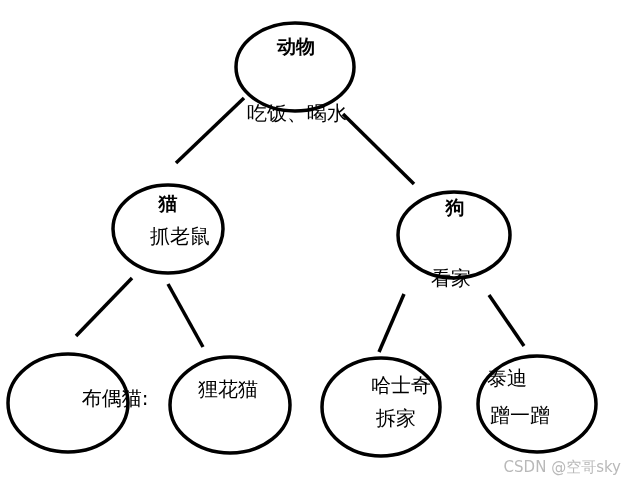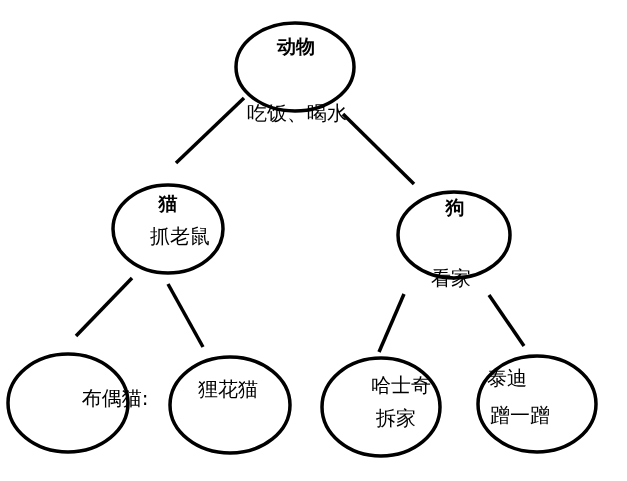--- a/index.html
+++ b/index.html
@@ -71,14 +71,15 @@
   <div class="node-label" style="left:70px;  top:398px;margin-left:45px;">布偶猫:</div>
 
   <div class="node-label" style="left:228px; top:389px;">狸花猫</div>
 
   <div class="node-label" style="left:401px; top:385px;">哈士奇</div>
   <div class="node-label" style="left:396px; top:418px;">拆家</div>
 
   <div class="node-label" style="left:507px; top:378px;">泰迪</div>
   <div class="node-label" style="left:520px; top:415px;">蹭一蹭</div>
 
+  <div class="watermark">CSDN @空哥sky</div>
 
 </div>
 
 </body></html>

